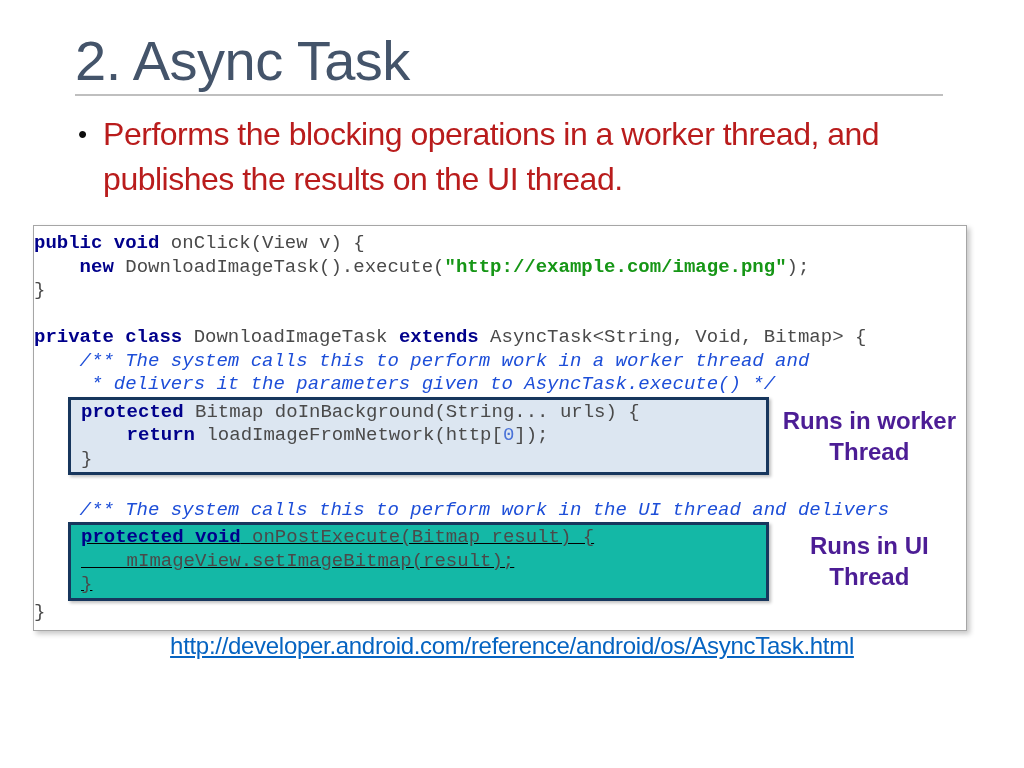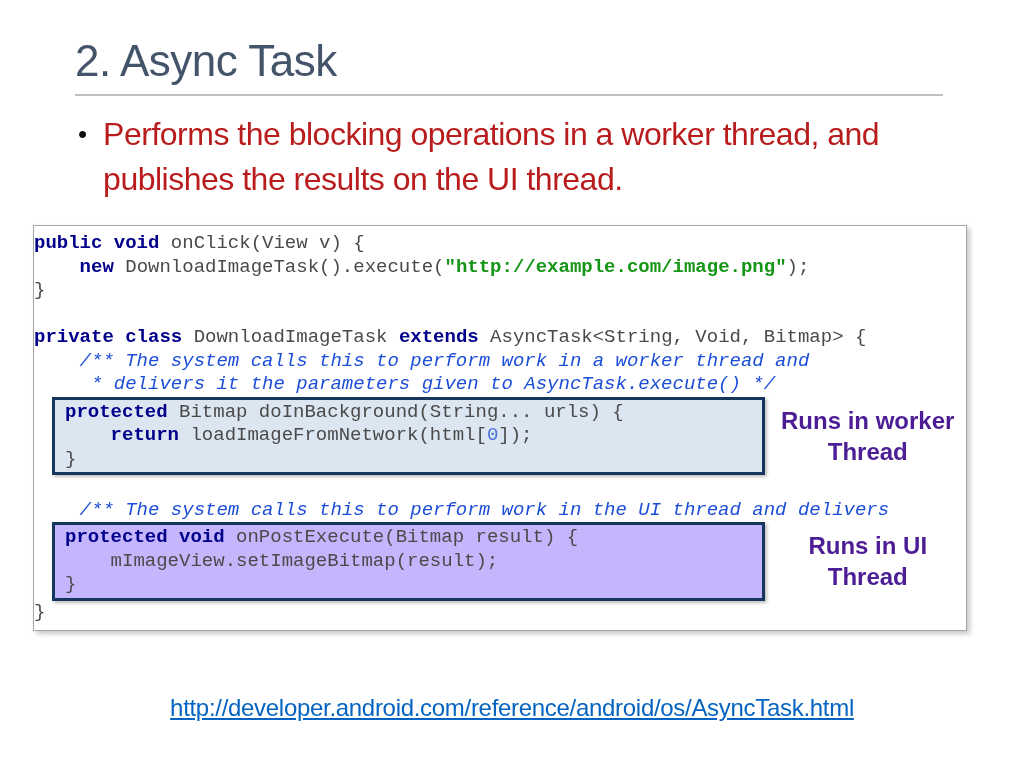--- a/index.html
+++ b/index.html
@@ -2,21 +2,21 @@
 <html><head>
 <meta charset="utf-8">
 <style>
   html,body { margin:0; padding:0; background:#fff; }
   .slide {
     position:relative; width:1024px; height:768px; background:#ffffff;
     font-family:"Liberation Sans", sans-serif; overflow:hidden;
   }
   .title {
     position:absolute; left:75px; top:34px;
-    font-size:44px; line-height:54px; color:#44546A; letter-spacing:-0.5px;
+    font-size:56px; line-height:54px; color:#44546A; letter-spacing:-0.5px;
   }
   .title-rule {
     position:absolute; left:75px; top:94px; width:868px; height:2px;
     background:#BFBFBF;
   }
   .bullet-block {
     position:absolute; left:78px; top:112px; display:flex; align-items:flex-start;
     color:#0d0d0d;
   }
   .bullet-glyph { font-size:26px; line-height:45px; margin-right:16px; }
@@ -32,33 +32,33 @@
     font-family:"Liberation Mono", monospace; font-size:19px; line-height:23.5px;
   }
   .code-line { white-space:pre; min-height:23.5px; }
   .tok-kw  { color:#00008B; font-weight:bold; }
   .tok-pl  { color:#4A4A4A; }
   .tok-com { color:#1d4ed8; font-style:italic; }
   .tok-str { color:#169616; font-weight:bold; }
   .tok-num { color:#4A72D8; }
   .box-row { display:flex; align-items:center; }
   .hl-box {
-    box-sizing:border-box; width:750px; margin-left:18px;
+    box-sizing:border-box; width:750px; margin-left:34px;
     border:3px solid #17365D; padding:1px 0 1px 10px;
     box-shadow:2px 2px 3px rgba(0,0,0,0.25);
   }
   .hl-box.worker { background:#DCE6F1; }
-  .hl-box.ui     { background:#c4b5fd; }
+  .hl-box.ui     { background:#14b8a6;text-decoration:underline; }
   .box-label {
     width:190px; margin-left:12px; text-align:center;
     font-family:"Liberation Sans", sans-serif;
     font-size:24px; line-height:31px; font-weight:bold; color:#4c1d95;
   }
   .footer-row {
-    position:absolute; left:0; top:694px; width:100%; text-align:center;
+    position:absolute; left:0; top:632px; width:100%; text-align:center;
   }
   .footer-link {
     font-size:24px; color:#0563C1; text-decoration:underline;
     letter-spacing:-0.3px; cursor:pointer;
   }
 </style>
 </head>
 <body>
 
 <div class="slide">
@@ -78,21 +78,21 @@
         <div class="code-line"><span class="tok-pl">}</span></div>
         <div class="code-line">&nbsp;</div>
         <div class="code-line"><span class="tok-kw">private class</span><span class="tok-pl"> DownloadImageTask </span><span class="tok-kw">extends</span><span class="tok-pl"> AsyncTask&lt;String, Void, Bitmap&gt; {</span></div>
         <div class="code-line"><span class="tok-com">    /** The system calls this to perform work in a worker thread and</span></div>
         <div class="code-line"><span class="tok-com">     * delivers it the parameters given to AsyncTask.execute() */</span></div>
       </div>
 
     <div class="box-row">
       <div class="hl-box worker">
           <div class="code-line"><span class="tok-kw">protected</span><span class="tok-pl"> Bitmap doInBackground(String... urls) {</span></div>
-          <div class="code-line"><span class="tok-pl">    </span><span class="tok-kw">return</span><span class="tok-pl"> loadImageFromNetwork(html[</span><span class="tok-num">0</span><span class="tok-pl">]);</span></div>
+          <div class="code-line"><span class="tok-pl">    </span><span class="tok-kw">return</span><span class="tok-pl"> loadImageFromNetwork(http[</span><span class="tok-num">0</span><span class="tok-pl">]);</span></div>
           <div class="code-line"><span class="tok-pl">}</span></div>
         </div>
       <div class="box-label">Runs in worker Thread</div>
     </div>
 
     <div>
         <div class="code-line">&nbsp;</div>
         <div class="code-line"><span class="tok-com">    /** The system calls this to perform work in the UI thread and delivers</span></div>
       </div>
 

